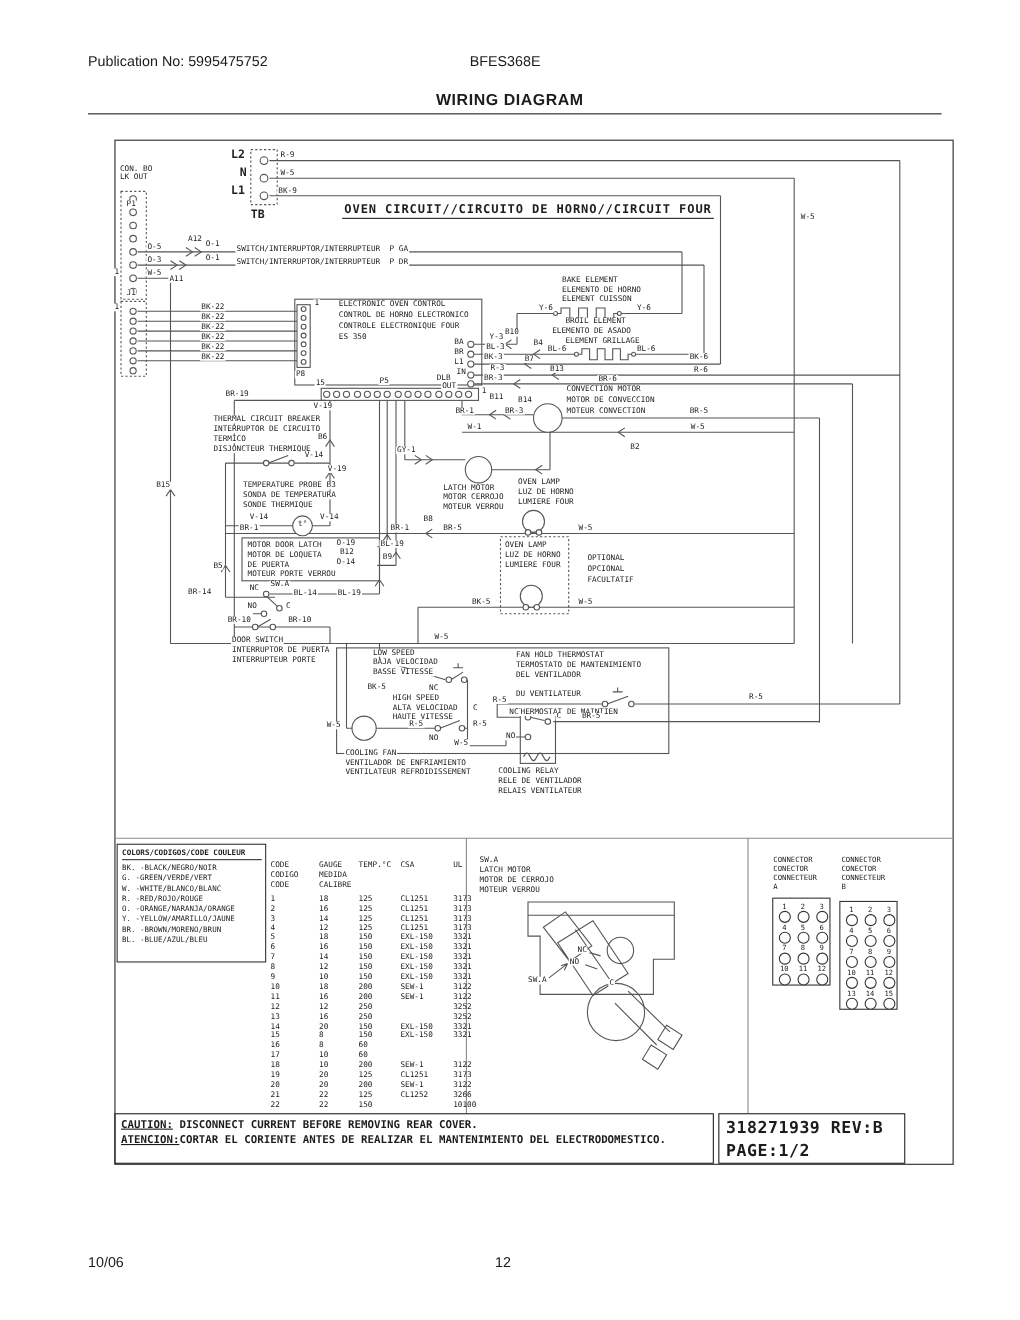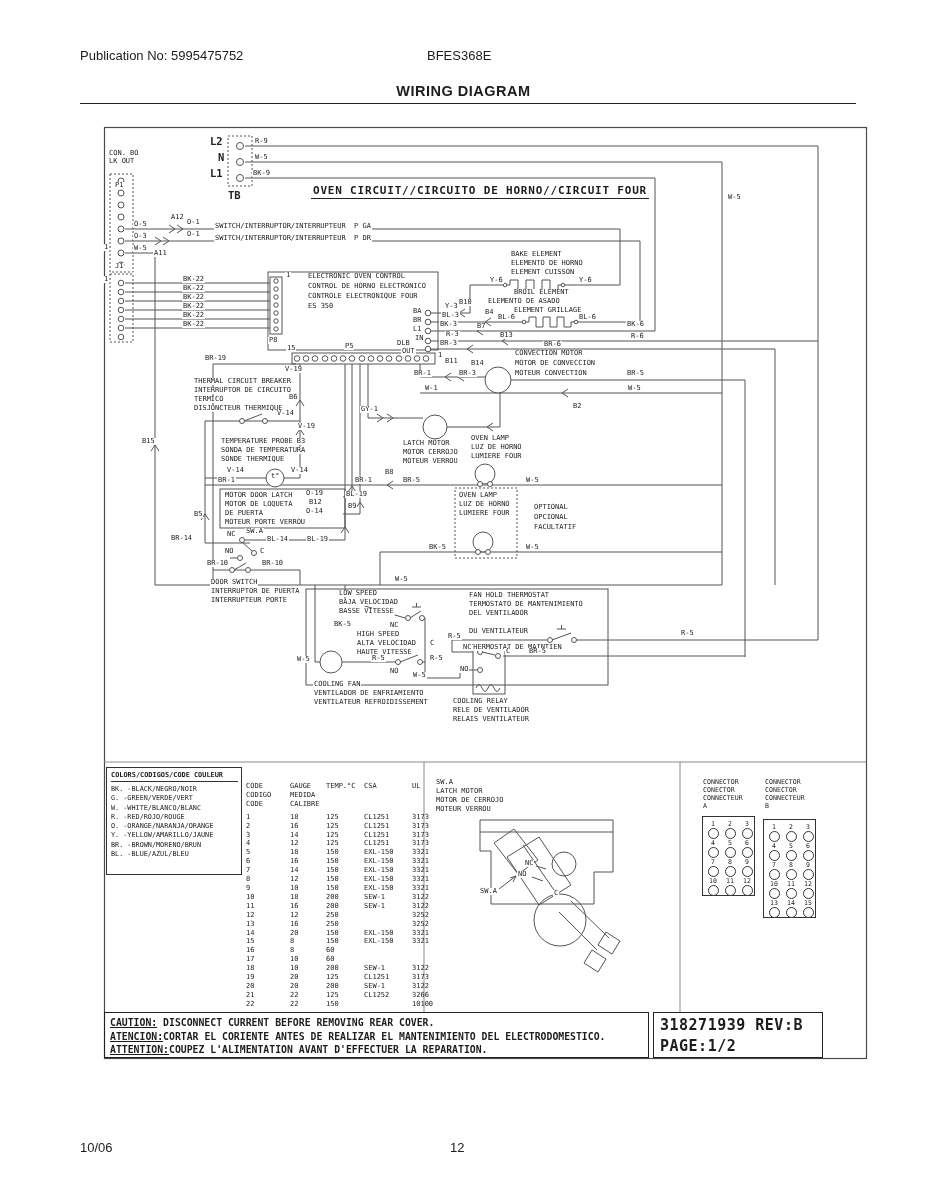--- a/index.html
+++ b/index.html
@@ -278,21 +278,21 @@
       <span class="dlbl" style="left: 445px; top: 331px;">R-3</span>
       <span class="dlbl" style="left: 439px; top: 340px;">BR-3</span>
       <span class="dlbl" style="left: 204px; top: 355px;">BR-19</span>
       <span class="dlbl" style="left: 284px; top: 366px;">V-19</span>
       <span class="dlbl" style="left: 510px; top: 251px;">BAKE ELEMENT</span>
       <span class="dlbl" style="left: 510px; top: 260px;">ELEMENTO DE HORNO</span>
       <span class="dlbl" style="left: 510px; top: 269px;">ELEMENT CUISSON</span>
       <span class="dlbl" style="left: 489px; top: 277px;">Y-6</span>
       <span class="dlbl" style="left: 578px; top: 277px;">Y-6</span>
       <span class="dlbl" style="left: 513px; top: 289px;">BROIL ELEMENT</span>
-      <span class="dlbl" style="left: 487px; top: 298px;">ELEMENTO DE ASADO</span>
+      <span class="dlbl" style="left: 501px; top: 298px;">ELEMENTO DE ASADO</span>
       <span class="dlbl" style="left: 513px; top: 307px;">ELEMENT GRILLAGE</span>
       <span class="dlbl" style="left: 458px; top: 299px;">B10</span>
       <span class="dlbl" style="left: 484px; top: 309px;">B4</span>
       <span class="dlbl" style="left: 497px; top: 314px;">BL-6</span>
       <span class="dlbl" style="left: 578px; top: 314px;">BL-6</span>
       <span class="dlbl" style="left: 476px; top: 323px;">B7</span>
       <span class="dlbl" style="left: 499px; top: 332px;">B13</span>
       <span class="dlbl" style="left: 543px; top: 341px;">BR-6</span>
       <span class="dlbl" style="left: 626px; top: 321px;">BK-6</span>
       <span class="dlbl" style="left: 630px; top: 333px;">R-6</span>
@@ -503,21 +503,20 @@
       <span class="pin-num" style="left: 767px; top: 898.5px;">13</span>
       <div class="pin" style="left: 785.5px; top: 906.5px;"></div>
       <span class="pin-num" style="left: 784px; top: 898.5px;">14</span>
       <div class="pin" style="left: 802.5px; top: 906.5px;"></div>
       <span class="pin-num" style="left: 801px; top: 898.5px;">15</span>
     </div>
 
   <div class="caution-box">
     <div class="caution-line"><span class="u">CAUTION:</span><span> DISCONNECT CURRENT BEFORE REMOVING REAR COVER.</span></div>
     <div class="caution-line"><span class="u">ATENCION:</span><span>CORTAR EL CORIENTE ANTES DE REALIZAR EL MANTENIMIENTO DEL ELECTRODOMESTICO.</span></div>
-    <div class="caution-line"><span class="u">ATTENTION:</span><span>COUPEZ L'ALIMENTATION AVANT D'EFFECTUER LA REPARATION.</span></div>
   </div>
 
   <div class="part-box">
     <div class="part-line">318271939 REV:B</div>
     <div class="part-line">PAGE:1/2</div>
   </div>
 
   <div class="foot-date">10/06</div>
   <div class="foot-page">12</div>
 </div>

